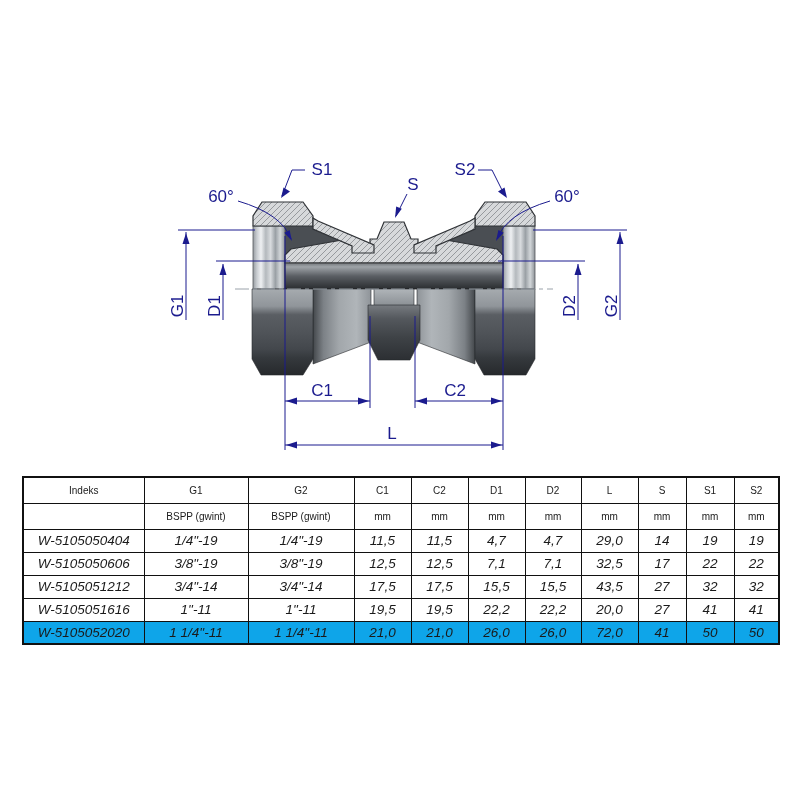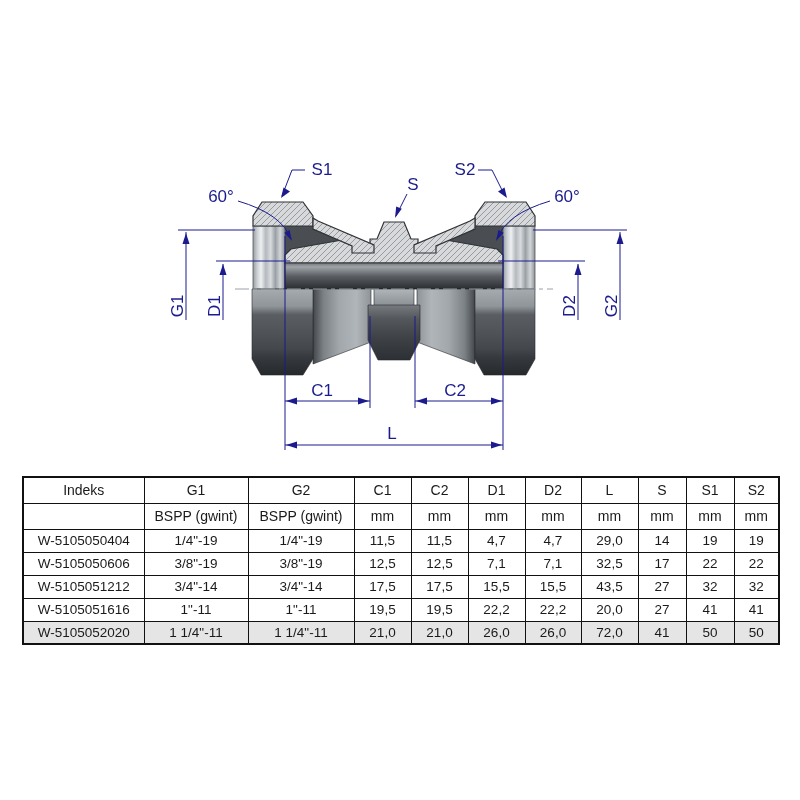--- a/index.html
+++ b/index.html
@@ -8,22 +8,22 @@
   .diagram-wrap{position:absolute;left:0;top:0;width:800px;height:460px;}
   .spec-table{position:absolute;left:22px;top:458px;width:756px;border-collapse:collapse;table-layout:fixed;}
   .spec-table th,.spec-table td{
     border:1px solid #111;
     text-align:center;vertical-align:middle;
     font-size:13.5px;font-weight:normal;color:#1a1a1a;
     padding:0;overflow:hidden;white-space:nowrap;
   }
   .spec-table{border:2px solid #111;}
   .spec-table thead tr{height:26px;}
-  .spec-table thead tr th{font-size:14px;}
-  .spec-table tbody tr{height:23px;background:#ffffff;}
+  .spec-table thead tr th{font-size:10px;}
+  .spec-table tbody tr{height:23px;background:#ffffff;font-style:italic;}
   svg text{font-family:"Liberation Sans",sans-serif;}
 </style>
 </head>
 <body>
 
 <div class="canvas">
 
   <div class="diagram-wrap">
   <svg width="800" height="460" viewBox="0 0 800 460">
     <defs>
@@ -261,21 +261,21 @@
           <td>1"-11</td>
           <td>19,5</td>
           <td>19,5</td>
           <td>22,2</td>
           <td>22,2</td>
           <td>20,0</td>
           <td>27</td>
           <td>41</td>
           <td>41</td>
         </tr>
-        <tr style="background: #e5e5e5;">
+        <tr style="background: #0ea5e9;">
           <td>W-5105052020</td>
           <td>1 1/4"-11</td>
           <td>1 1/4"-11</td>
           <td>21,0</td>
           <td>21,0</td>
           <td>26,0</td>
           <td>26,0</td>
           <td>72,0</td>
           <td>41</td>
           <td>50</td>

